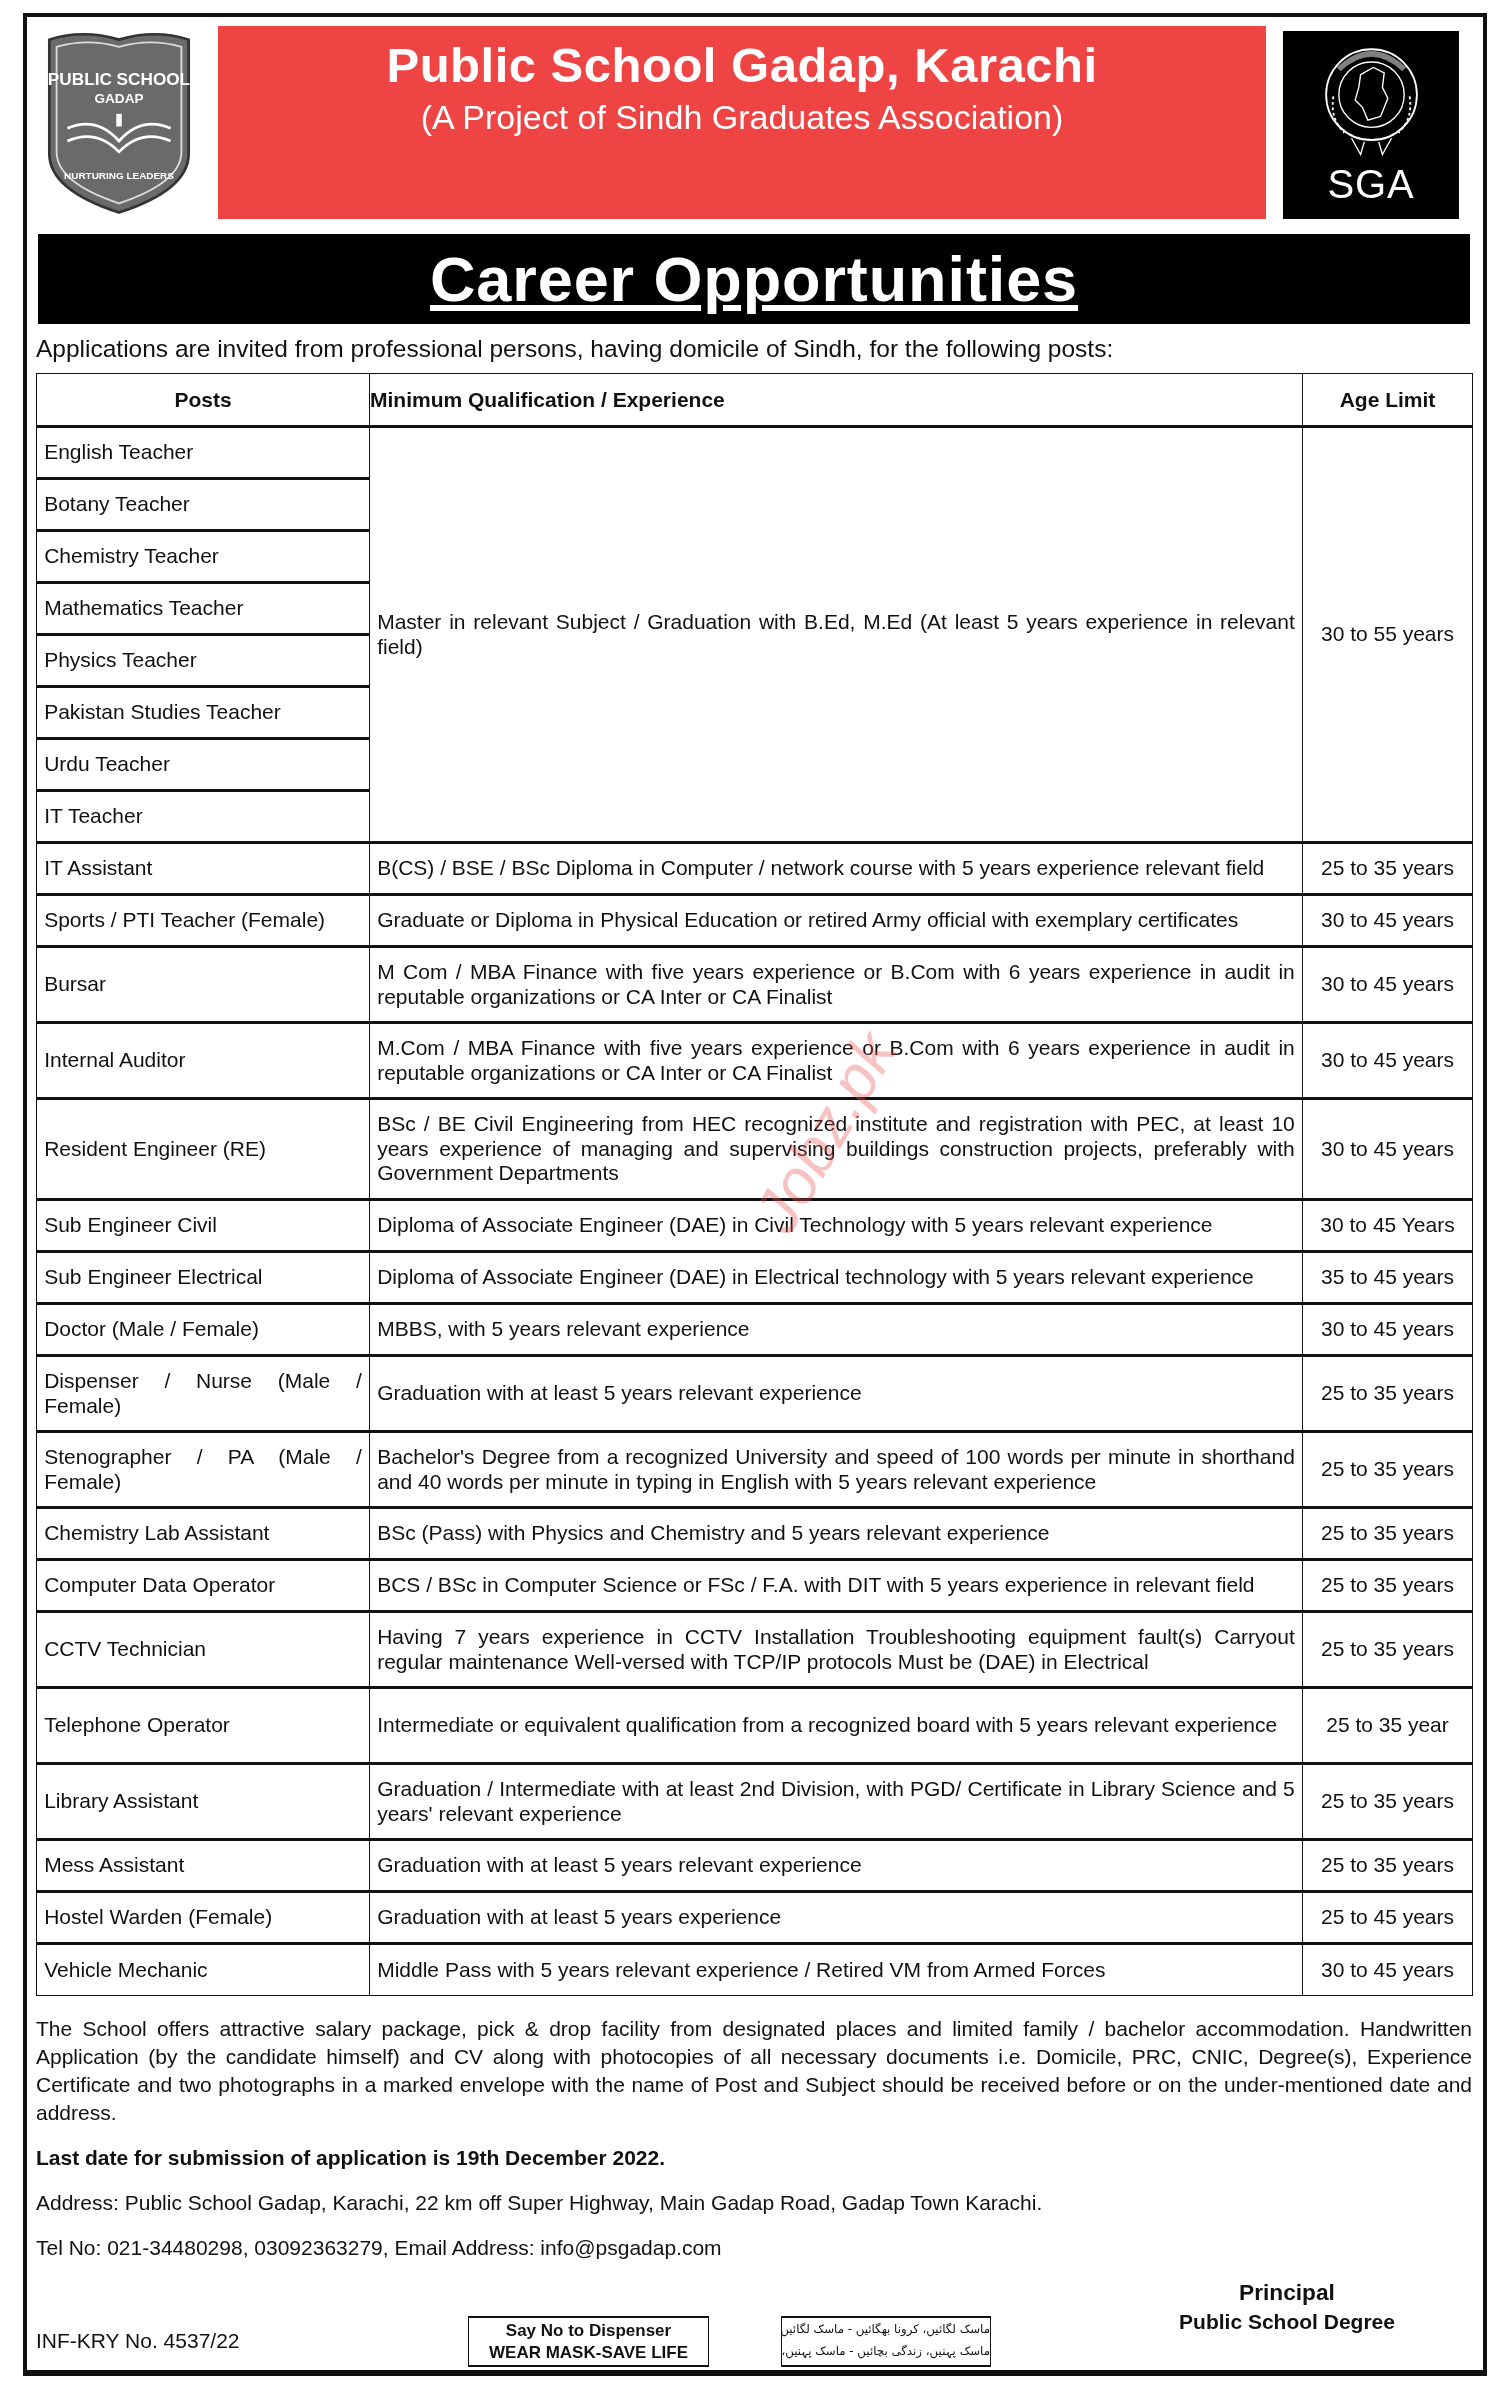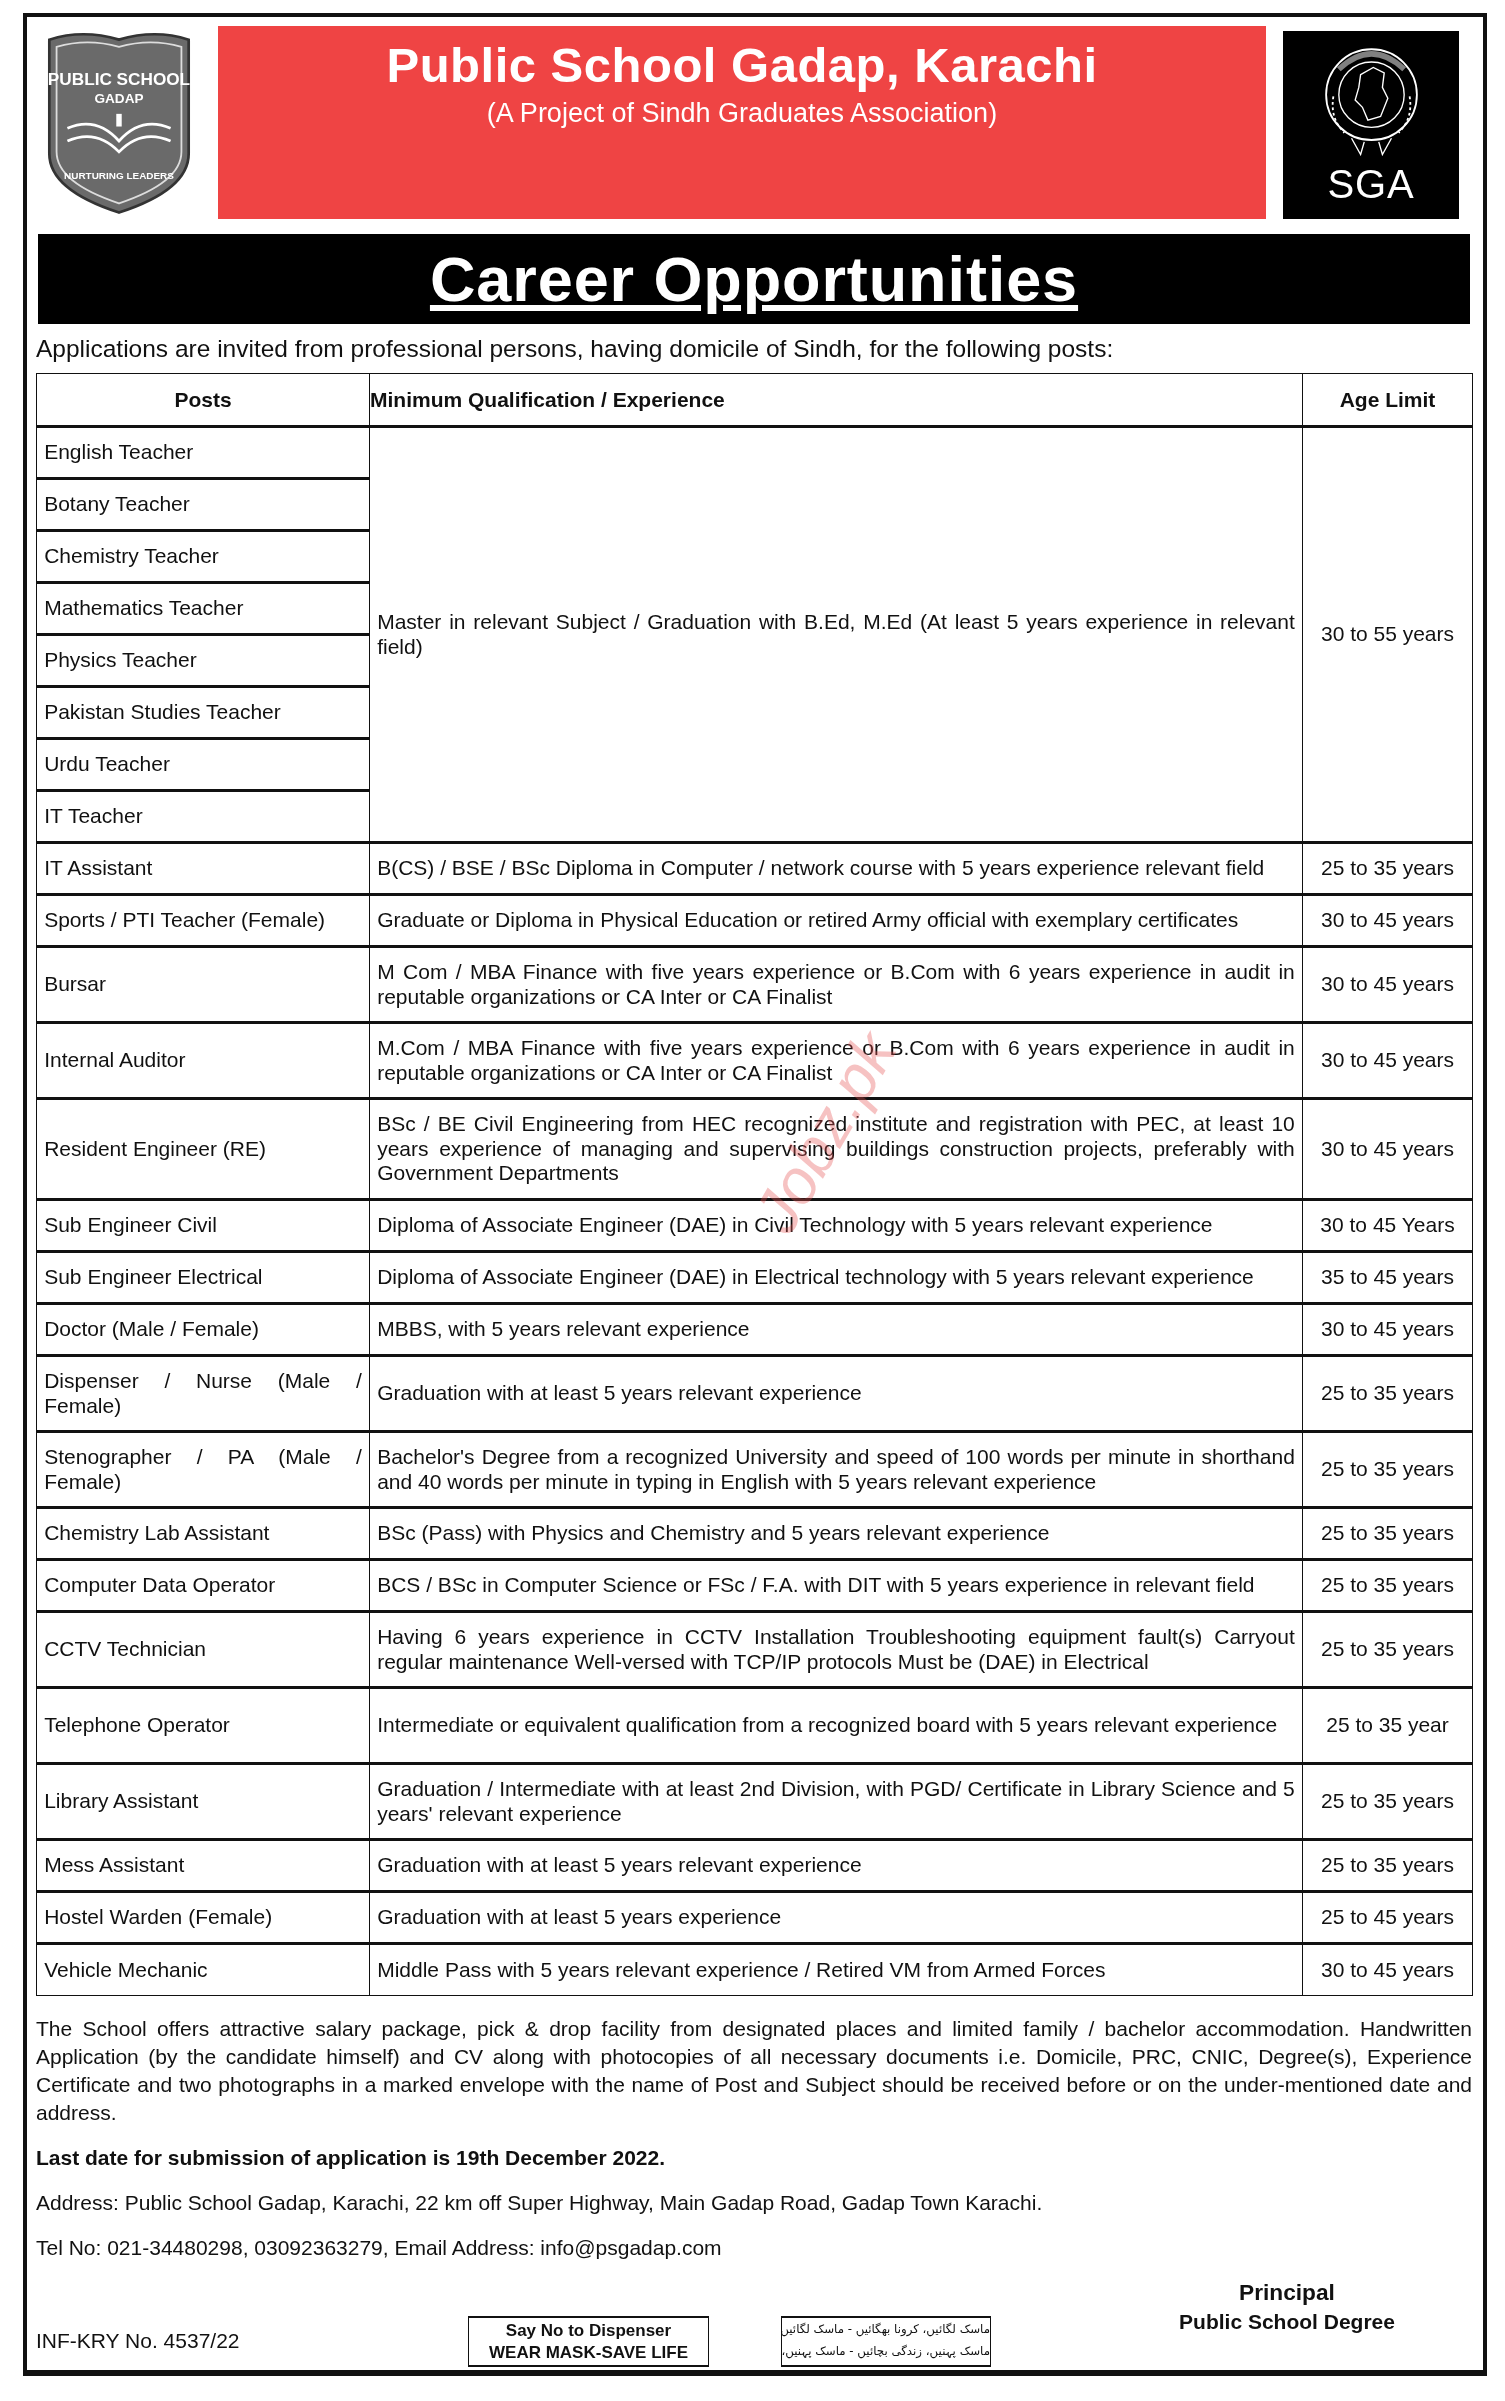--- a/index.html
+++ b/index.html
@@ -5,21 +5,21 @@
   * { box-sizing: border-box; margin: 0; padding: 0; }
   html, body { width: 1505px; height: 2401px; background: #ffffff; }
   body { font-family: "Liberation Sans", sans-serif; color: #111; position: relative; overflow: hidden; }
 
   .frame { position: absolute; left: 22.7px; top: 12.7px; width: 1464px; height: 2363px; border: 4.5px solid #111; border-bottom-width: 6.3px; background: #fff; }
 
   
   .logo-left { position: absolute; left: 42px; top: 27px; width: 154px; height: 190px; }
   .title-box { position: absolute; left: 218px; top: 26px; width: 1048px; height: 193px; background: #ef4444; color: #fff; text-align: center; }
   .title-box .t1 { font-weight: bold; font-size: 49px; margin-top: 11px; letter-spacing: 0.5px; }
-  .title-box .t2 { font-size: 27px; margin-top: 5.4px; }
+  .title-box .t2 { font-size: 34px; margin-top: 5.4px; }
   .title-box .t3 { font-weight: bold; font-size: 47px; margin-top: 3.6px; }
   .sga-box { position: absolute; left: 1283px; top: 31px; width: 176px; height: 188px; background: #000; color: #fff; text-align: center; }
   .sga-box .emblem { display: block; margin: 11px auto 0; }
   .sga-box .sga-label { font-size: 40px; margin-top: 1.8px; letter-spacing: 0.9px; }
 
   .career-box { position: absolute; left: 38px; top: 234px; width: 1432px; height: 90px; background: #000; color: #fff; text-align: center; font-weight: bold; font-size: 63px; line-height: 90px; letter-spacing: 0.9px; text-decoration: underline; }
 
   .intro { position: absolute; left: 36px; top: 335px; font-size: 24.5px; }
 
   
@@ -180,21 +180,21 @@
       <td class="c-qual">BSc (Pass) with Physics and Chemistry and 5 years relevant experience</td>
       <td class="c-age">25 to 35 years</td>
     </tr>
     <tr class="h1 sep">
       <td class="c-post">Computer Data Operator</td>
       <td class="c-qual">BCS / BSc in Computer Science or FSc / F.A. with DIT with 5 years experience in relevant field</td>
       <td class="c-age">25 to 35 years</td>
     </tr>
     <tr class="h2 sep">
       <td class="c-post">CCTV Technician</td>
-      <td class="c-qual">Having 6 years experience in CCTV Installation Troubleshooting equipment fault(s) Carryout regular maintenance Well-versed with TCP/IP protocols Must be (DAE) in Electrical</td>
+      <td class="c-qual">Having 7 years experience in CCTV Installation Troubleshooting equipment fault(s) Carryout regular maintenance Well-versed with TCP/IP protocols Must be (DAE) in Electrical</td>
       <td class="c-age">25 to 35 years</td>
     </tr>
     <tr class="h2 sep">
       <td class="c-post">Telephone Operator</td>
       <td class="c-qual">Intermediate or equivalent qualification from a recognized board with 5 years relevant experience</td>
       <td class="c-age">25 to 35 year</td>
     </tr>
     <tr class="h2 sep">
       <td class="c-post">Library Assistant</td>
       <td class="c-qual">Graduation / Intermediate with at least 2nd Division, with PGD/ Certificate in Library Science and 5 years' relevant experience</td>

